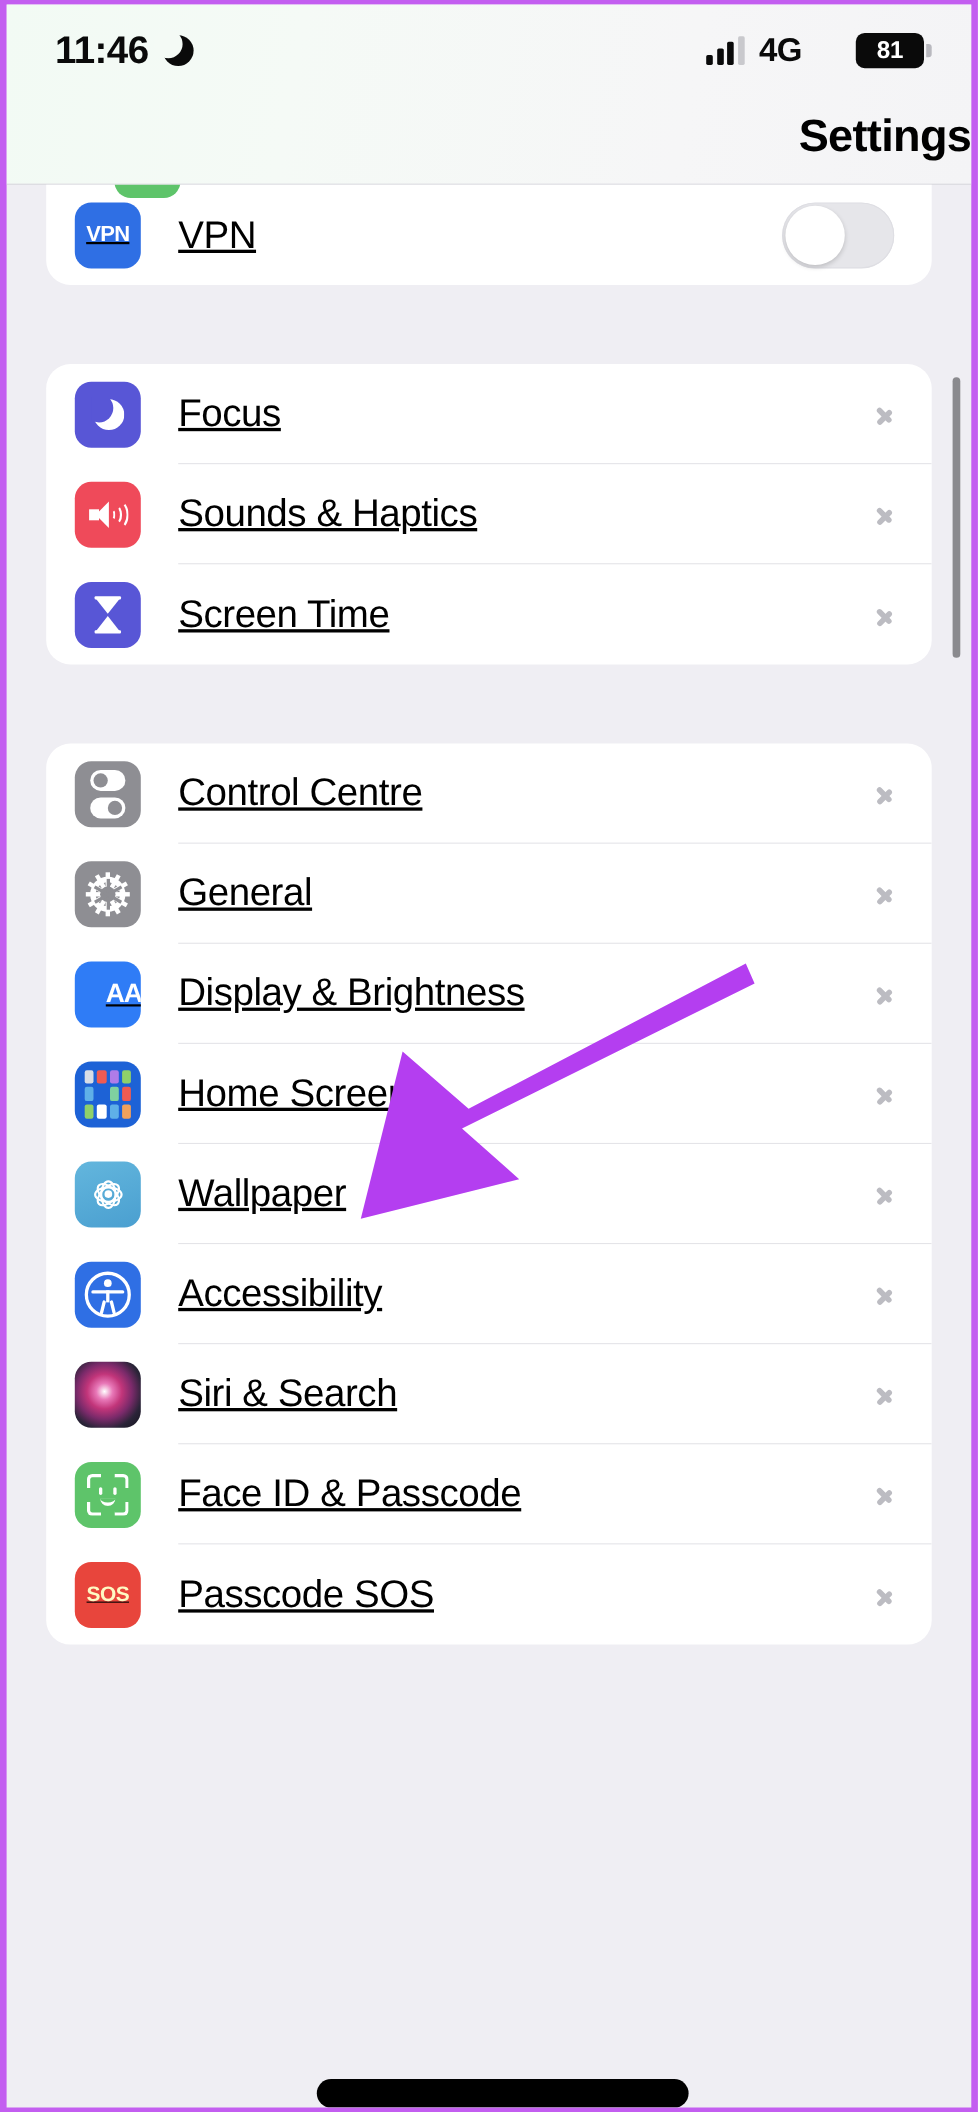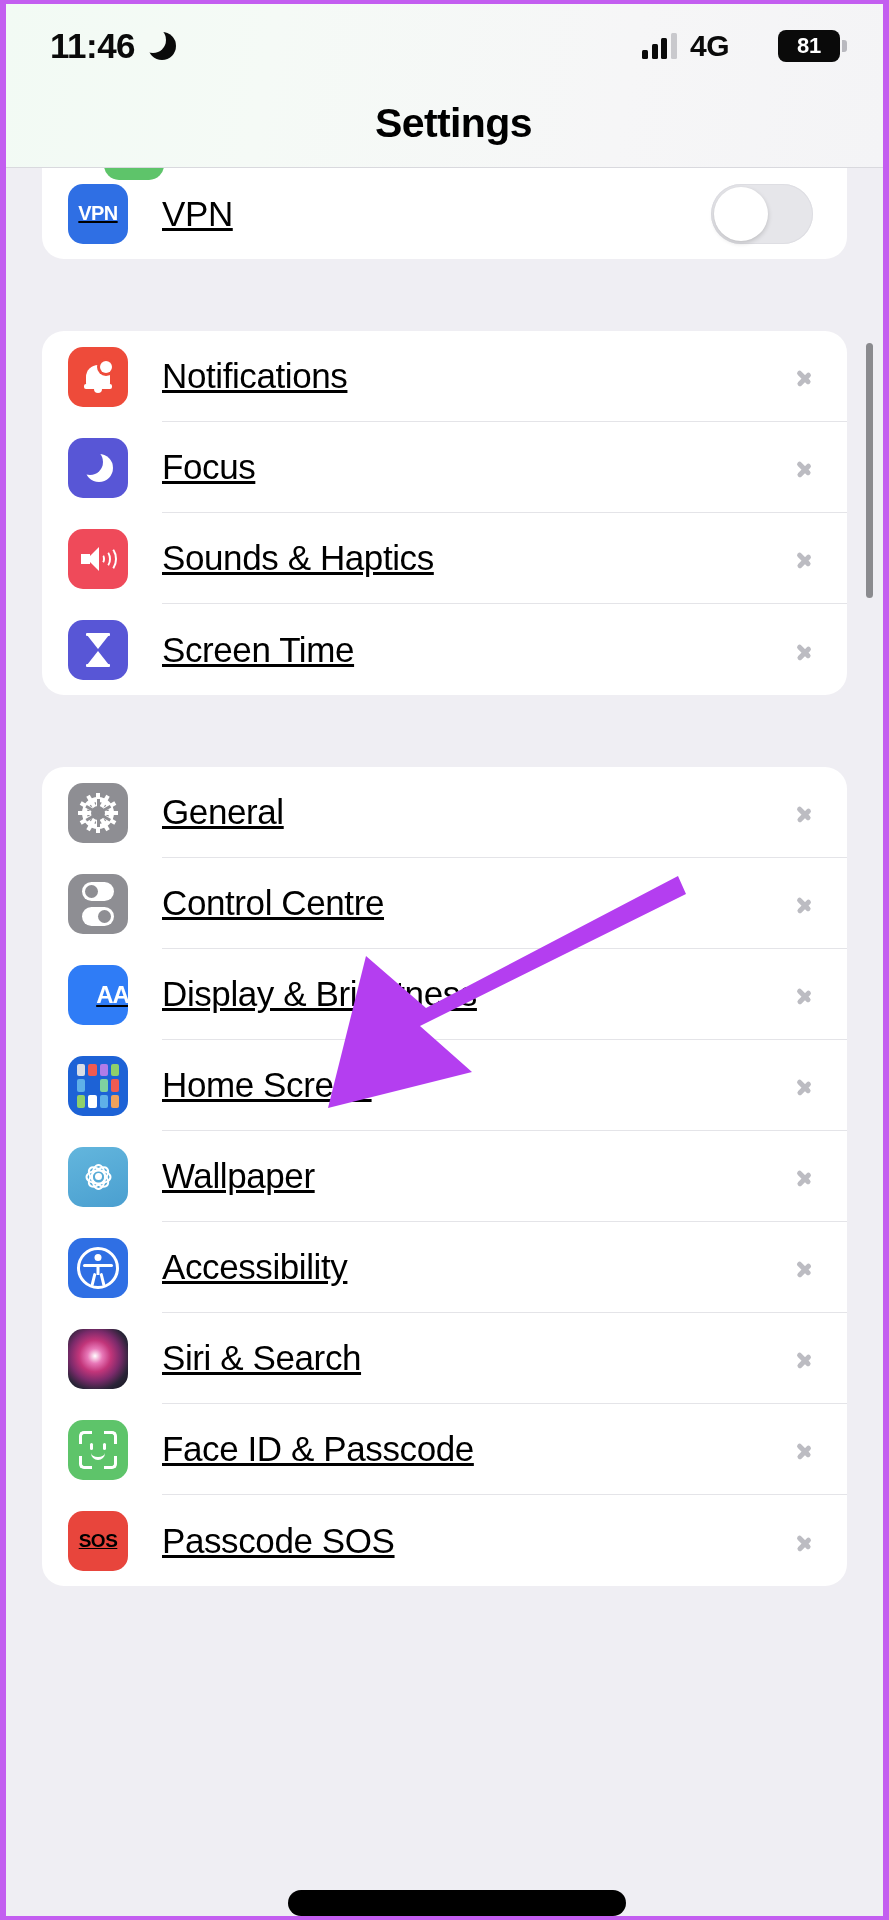--- a/index.html
+++ b/index.html
@@ -55,21 +55,21 @@
   .battery-body {
     width:62px; height:32px; background:#0a0a0a; border-radius:8px;
     display:flex; align-items:center; justify-content:center;
   }
   .battery-pct { font-size:22px; font-weight:700; color:#fff; letter-spacing:-0.3px; }
   .battery-cap {
     width:5px; height:12px; background:#b9b9bf; border-radius:0 3px 3px 0; margin-left:2px;
   }
   #nav-title {
     position:absolute; left:18px; right:0; top:96px;
-    text-align:center; font-size:41px; font-weight:700; color:#000;
+    text-align:right; font-size:41px; font-weight:700; color:#000;
     letter-spacing:-0.6px;
   }
   
   #content { position:relative; height:1748px; }
   .group {
     background:#ffffff;
     border-radius:22px;
     margin:0 36px;
     overflow:hidden;
   }
@@ -111,21 +111,21 @@
   .ic-general { background:#8e8e93; }
   .ic-control { background:#8e8e93; }
   .ic-display { background:#2f7cf6;padding-left:29px; }
   .ic-display span { color:#fff; font-size:24px; font-weight:600; letter-spacing:-1px; }
   .ic-home { background:#1d62d6; }
   .ic-access { background:#2f6fe4; }
   .ic-wall { background:linear-gradient(160deg,#63b6dd,#4a9fd0); }
   .ic-siri { background:radial-gradient(circle at 45% 45%,#ffffff 0%,#e878b8 16%,#c2357a 34%,#7a2a6a 54%,#2a2438 74%,#15131c 100%); }
   .ic-faceid { background:#5ec46a; }
   .ic-sos { background:#e8453c; }
-  .ic-sos span { color:#000000; font-size:19px; font-weight:700; letter-spacing:-0.5px; }
+  .ic-sos span { color:#fef9c3; font-size:19px; font-weight:700; letter-spacing:-0.5px; }
   
   .bell { width:30px; height:32px; position:relative; }
   .bell-body {
     position:absolute; left:3px; top:4px; width:24px; height:21px;
     background:#fff; border-radius:12px 12px 3px 3px;
   }
   .bell-base {
     position:absolute; left:1px; top:23px; width:28px; height:5px;
     background:#fff; border-radius:2px;
   }
@@ -309,36 +309,20 @@
             <span class="toggle-knob"></span>
           </span>
         </span>
       </div>
     </div>
 
     <div class="gap"></div>
 
     <div class="group">
 
-      <div class="row">
-        <span class="icon-wrap">
-          <span class="appicon ic-notif">
-            <span class="bell">
-              <span class="bell-body"></span>
-                <span class="bell-base"></span>
-              <span class="bell-clap"></span>
-                <span class="bell-dot"></span>
-            </span>
-          </span>
-        </span>
-        <span class="row-main">
-          <span class="row-label">Notifications</span>
-          <span class="chev"></span>
-        </span>
-      </div>
 
       <div class="row">
         <span class="icon-wrap">
           <span class="appicon ic-focus">
             <span class="fmoon"></span>
           </span>
         </span>
         <span class="row-main">
           <span class="row-label">Focus</span>
           <span class="chev"></span>
@@ -377,20 +361,37 @@
         <span class="row-main">
           <span class="row-label">Screen Time</span>
           <span class="chev"></span>
         </span>
       </div>
     </div>
 
     <div class="gap"></div>
 
     <div class="group">
+
+      <div class="row">
+        <span class="icon-wrap">
+          <span class="appicon ic-control">
+            <span class="cc">
+              <span class="cc-track a"></span>
+                <span class="cc-knob a"></span>
+              <span class="cc-track b"></span>
+                <span class="cc-knob b"></span>
+            </span>
+          </span>
+        </span>
+        <span class="row-main">
+          <span class="row-label">Control Centre</span>
+          <span class="chev"></span>
+        </span>
+      </div>
 
       <div class="row">
         <span class="icon-wrap">
           <span class="appicon ic-general">
             <span class="gear">
               <span class="gear-tooth" style="transform:rotate(0deg)"></span>
               <span class="gear-tooth" style="transform:rotate(30deg)"></span>
               <span class="gear-tooth" style="transform:rotate(60deg)"></span>
               <span class="gear-tooth" style="transform:rotate(90deg)"></span>
               <span class="gear-tooth" style="transform:rotate(120deg)"></span>
@@ -398,37 +399,20 @@
               <span class="gear-ring"></span>
               <span class="gear-hole"></span>
               <span class="gear-spoke" style="transform:rotate(0deg)"></span>
               <span class="gear-spoke" style="transform:rotate(60deg)"></span>
               <span class="gear-spoke" style="transform:rotate(120deg)"></span>
             </span>
           </span>
         </span>
         <span class="row-main">
           <span class="row-label">General</span>
-          <span class="chev"></span>
-        </span>
-      </div>
-
-      <div class="row">
-        <span class="icon-wrap">
-          <span class="appicon ic-control">
-            <span class="cc">
-              <span class="cc-track a"></span>
-                <span class="cc-knob a"></span>
-              <span class="cc-track b"></span>
-                <span class="cc-knob b"></span>
-            </span>
-          </span>
-        </span>
-        <span class="row-main">
-          <span class="row-label">Control Centre</span>
           <span class="chev"></span>
         </span>
       </div>
 
       <div class="row">
         <span class="icon-wrap">
           <span class="appicon ic-display">
             <span>AA</span>
           </span>
         </span>

